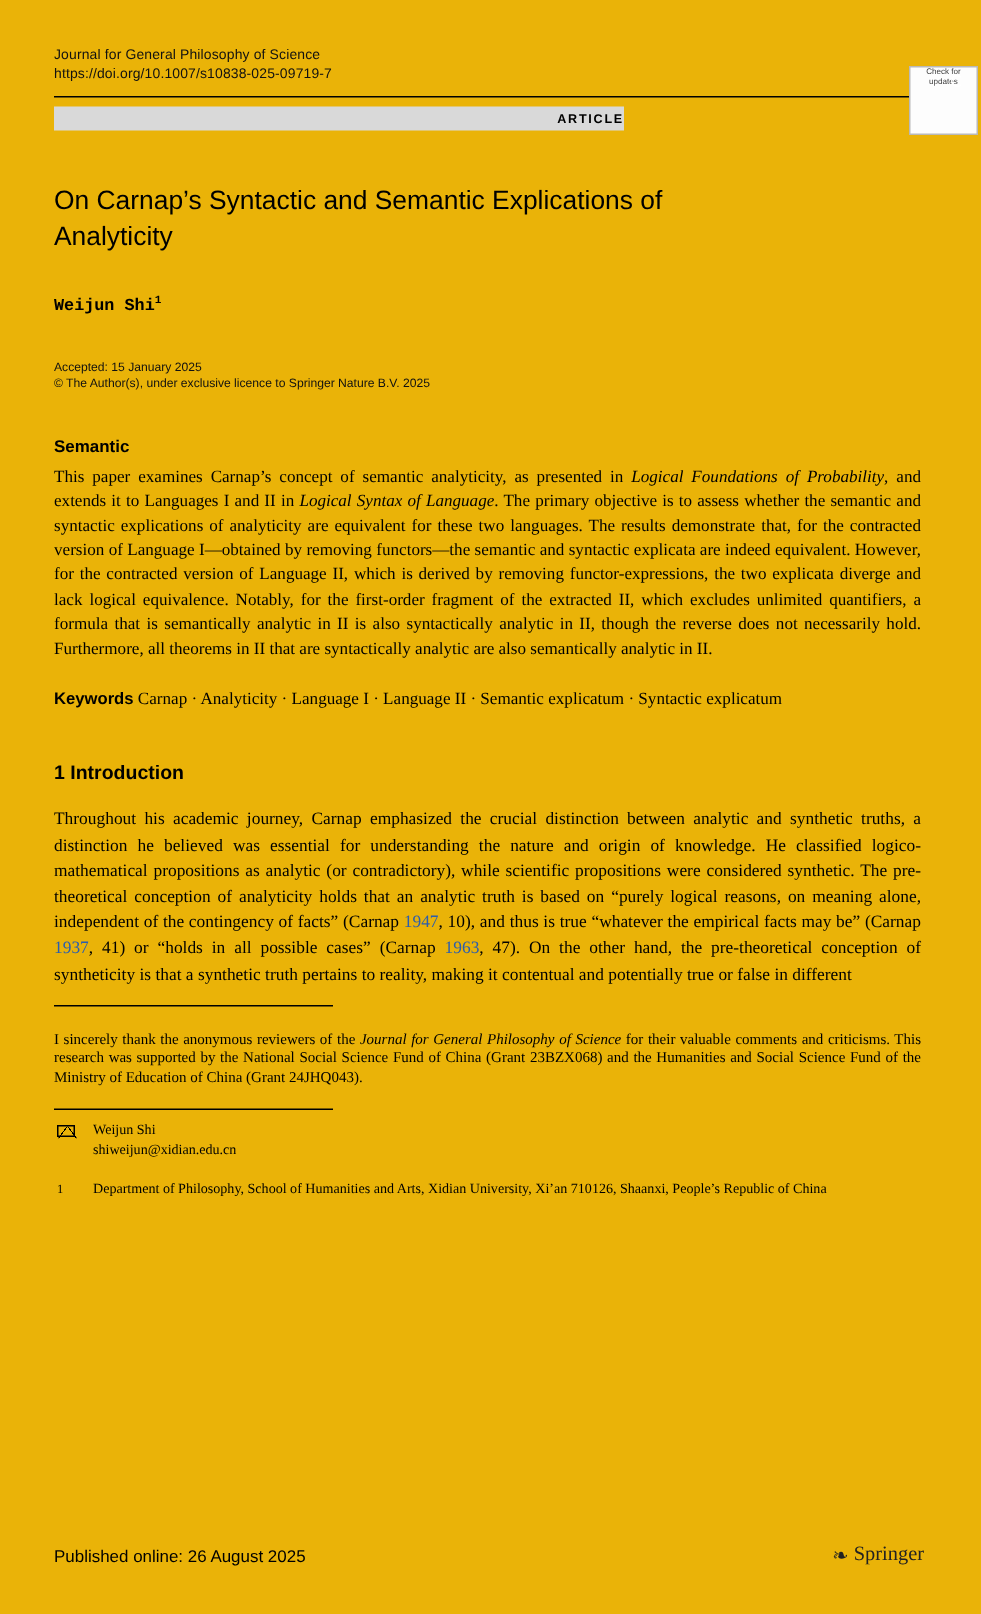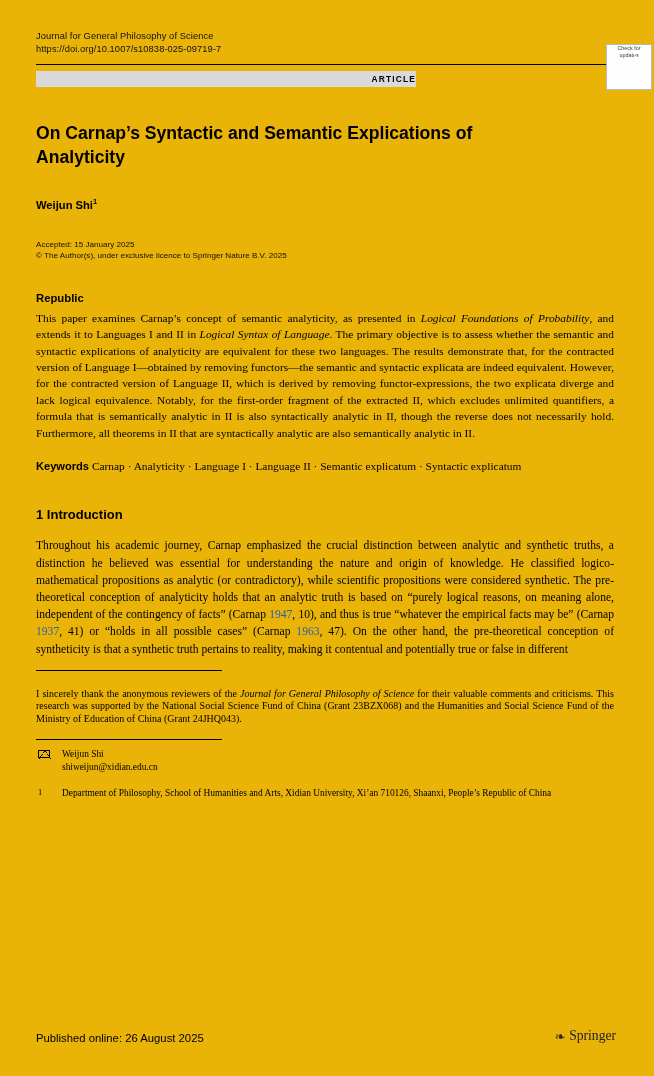--- a/index.html
+++ b/index.html
@@ -96,28 +96,28 @@
     font-family: "Liberation Sans", sans-serif;
     font-size: 5.4px;
     line-height: 7px;
     color: #3c3c3c;
     display: block;
   }
   
   .title {
     font-family: "Liberation Sans", sans-serif;
     font-size: 17.6px;
-    font-weight: bold;
+    font-weight: normal;
     line-height: 24px;
     margin-top: 34px;
     width: 470px;
     color: #000;
   }
   .author {
-    font-family: Liberation Sans, sans-serif;
+    font-family: Liberation Mono, monospace;
     font-size: 11.2px;
     font-weight: bold;
     margin-top: 28px;
   }
   .author sup {
     font-size: 7.4px;
     font-weight: bold;
     vertical-align: super;
   }
   .pubinfo {
@@ -270,21 +270,21 @@
 
     <div class="author">
       <span>Weijun Shi</span><sup>1</sup>
     </div>
 
     <div class="pubinfo">
       <div>Accepted: 15 January 2025</div>
       <div>© The Author(s), under exclusive licence to Springer Nature B.V.  2025</div>
     </div>
 
-    <div class="abs-head">Republic</div>
+    <div class="abs-head">Semantic</div>
     <div class="abs-body" id="abstract-body"><span>This paper examines Carnap’s concept of semantic analyticity, as presented in </span><span style="font-style: italic;">Logical Foundations of Probability</span><span>, and extends it to Languages I and II in </span><span style="font-style: italic;">Logical Syntax of Language</span><span>. The primary objective is to assess whether the semantic and syntactic explications of analyticity are equivalent for these two languages. The results demonstrate that, for the contracted version of Language I—obtained by removing functors—the semantic and syntactic explicata are indeed equivalent. However, for the contracted version of Language II, which is derived by removing functor-expressions, the two explicata diverge and lack logical equivalence. Notably, for the first-order fragment of the extracted II, which excludes unlimited quantifiers, a formula that is semantically analytic in II is also syntactically analytic in II, though the reverse does not necessarily hold. Furthermore, all theorems in II that are syntactically analytic are also semantically analytic in II.</span></div>
 
     <div class="keywords">
       <b>Keywords</b>
       <span>Carnap · Analyticity · Language I · Language II · Semantic explicatum · Syntactic explicatum</span>
     </div>
 
     <div class="sec-head">1 Introduction</div>
     <div class="body-par" id="intro-par"><span>Throughout his academic journey, Carnap emphasized the crucial distinction between analytic and synthetic truths, a distinction he believed was essential for understanding the nature and origin of knowledge. He classified logico-mathematical propositions as analytic (or contradictory), while scientific propositions were considered synthetic. The pre-theoretical conception of analyticity holds that an analytic truth is based on “purely logical reasons, on meaning alone, independent of the contingency of facts” (Carnap </span><span class="ref">1947</span><span>, 10), and thus is true “whatever the empirical facts may be” (Carnap </span><span class="ref">1937</span><span>, 41) or “holds in all possible cases” (Carnap </span><span class="ref">1963</span><span>, 47). On the other hand, the pre-theoretical conception of syntheticity is that a synthetic truth pertains to reality, making it contentual and potentially true or false in different</span></div>
 

